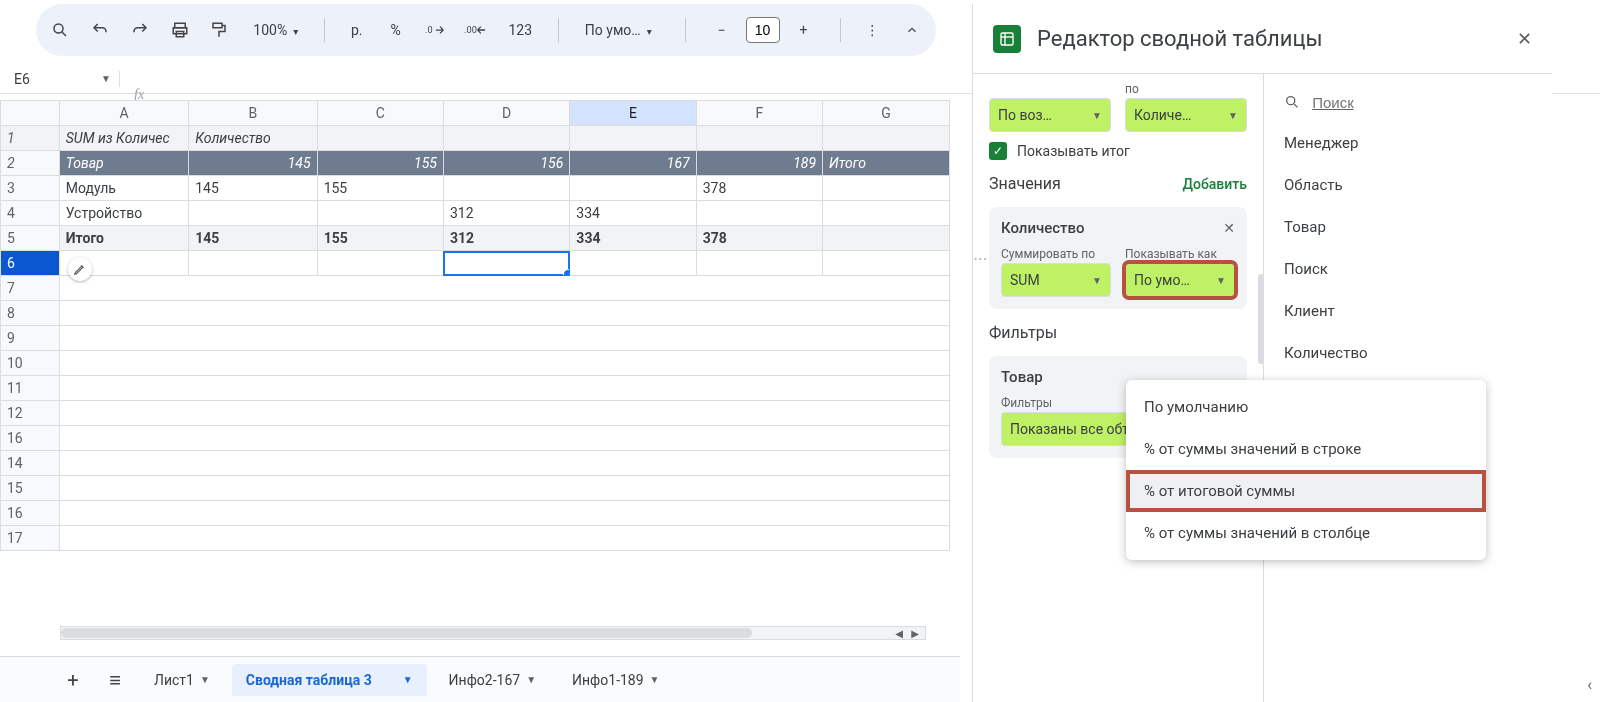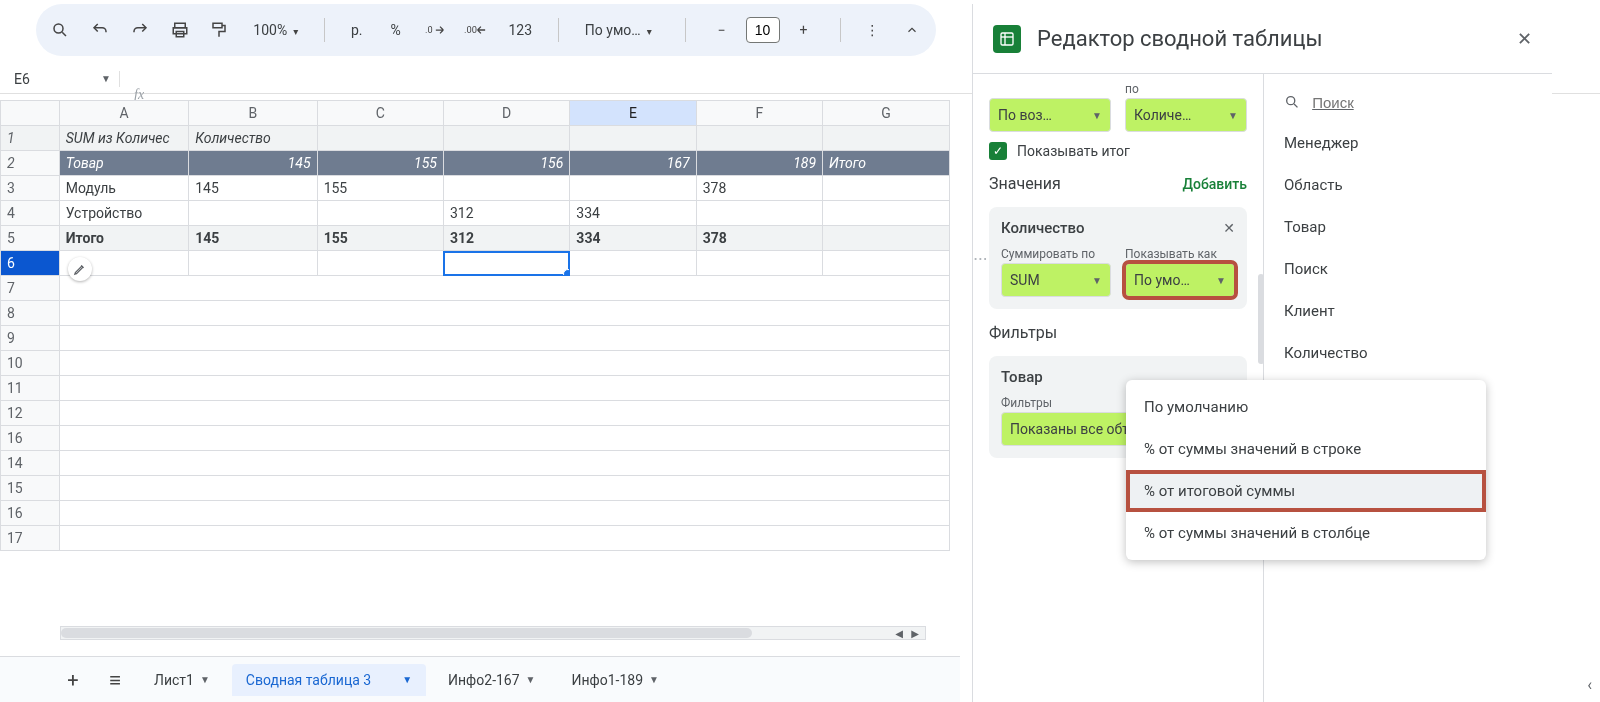--- a/index.html
+++ b/index.html
@@ -85,21 +85,21 @@
   .hscroll .arrL{right:18px;} .hscroll .arrR{right:2px;}
   
   .sheettabs {
     position:absolute; left:0; bottom:0; width:960px; height:46px;
     display:flex; align-items:center; gap:8px; padding-left:56px;
     border-top:1px solid var(--border2); background:#f9fbfd;
   }
   .sheettabs .ic { width:34px; text-align:center; color:#444; font-size:20px;}
   .tab { padding:8px 14px; border-radius:4px 4px 0 0; color:#3c4043; display:flex; align-items:center; gap:6px;}
   .tab .dd{font-size:10px;color:#5f6368;}
-  .tab.active { color:#1967d2; background:#e8f0fe; font-weight:400;gap:31px;}
+  .tab.active { color:#1967d2; background:#e8f0fe; font-weight:700;gap:31px;}
   .tab.active .dd{color:#1967d2;}
   
   .panel {
     position:absolute; right:48px; top:4px; width:580px; bottom:0;
     border-left:1px solid var(--border2); background:#fff;
     display:flex; flex-direction:column;
   }
   .panel-head {
     height:70px; display:flex; align-items:center; padding:0 20px;
     border-bottom:1px solid var(--border2);

